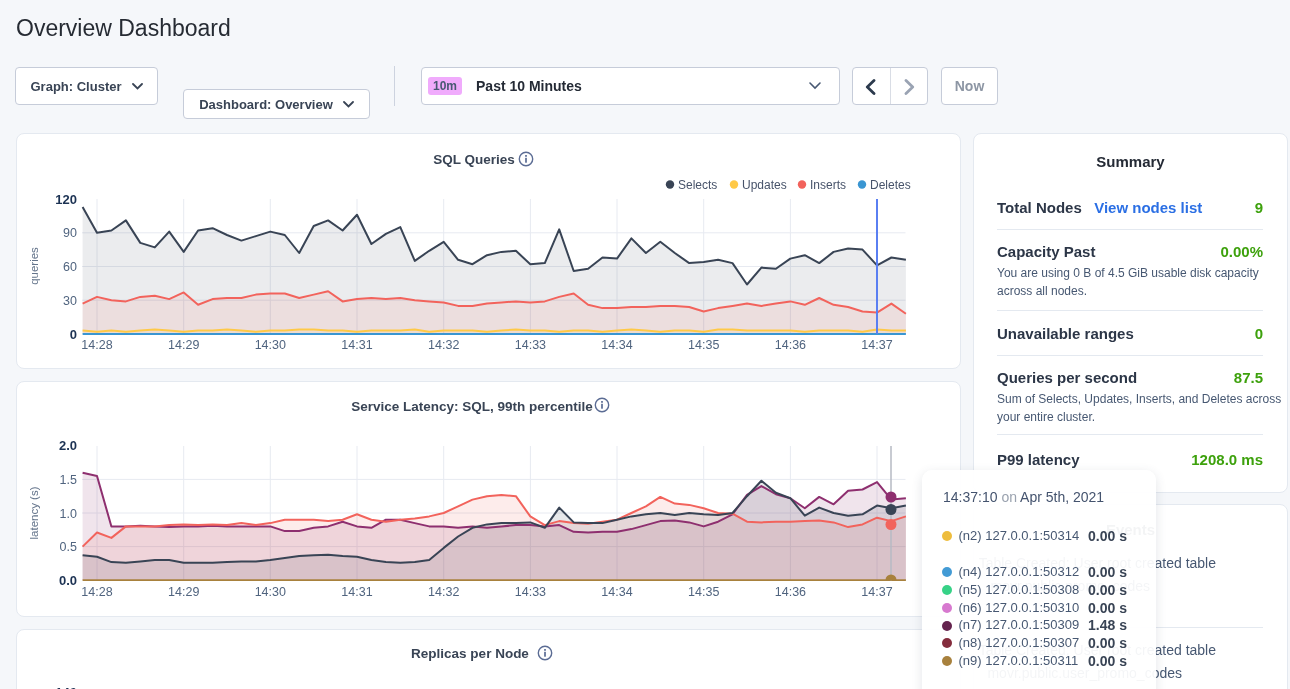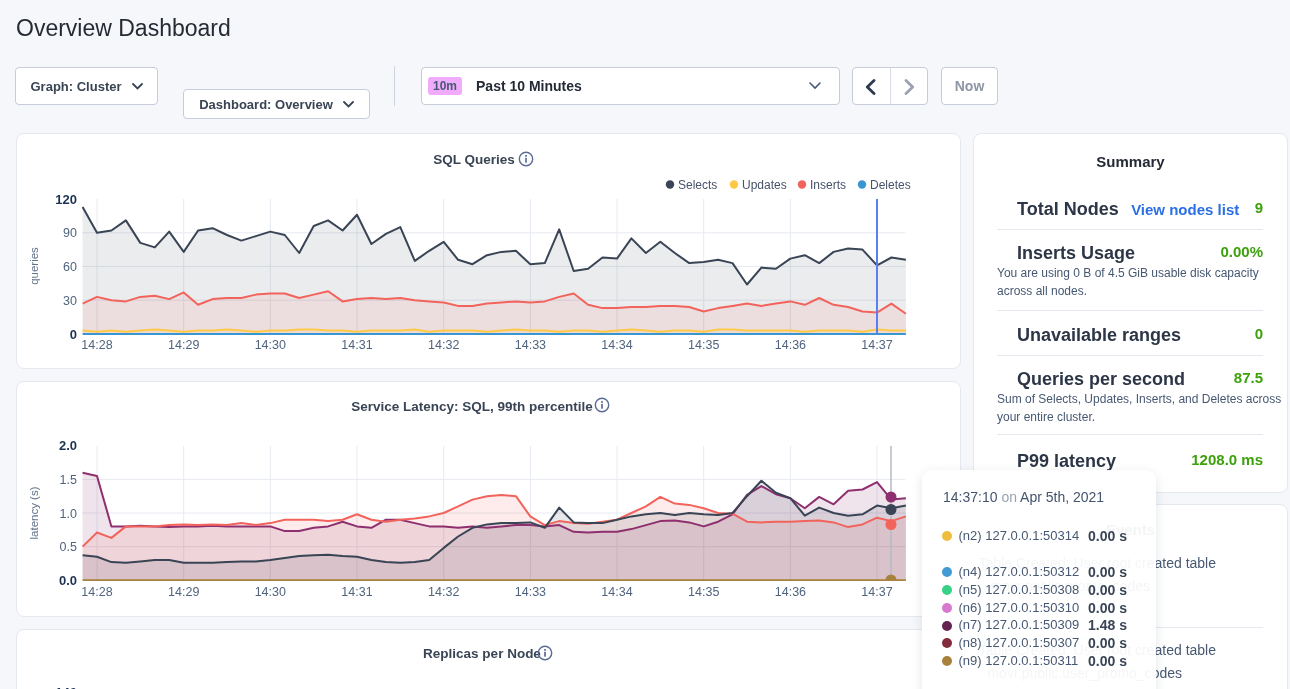--- a/index.html
+++ b/index.html
@@ -8,21 +8,21 @@
 .card{position:absolute;background:#fff;border:1px solid #e4e9f0;border-radius:8px;box-sizing:border-box;}
 .ctl{position:absolute;background:#fff;border:1px solid #c6ccd9;border-radius:4px;box-sizing:border-box;
  display:flex;align-items:center;justify-content:center;color:#394455;font-weight:bold;font-size:13px;}
 svg text.axb{font:bold 13px "Liberation Sans",sans-serif;fill:#1c3253;}
 svg text.axn{font:12.5px "Liberation Sans",sans-serif;fill:#50647f;}
 svg text.axt{font:12.5px "Liberation Sans",sans-serif;fill:#50647f;}
 svg text.axr{font:11.5px "Liberation Sans",sans-serif;fill:#64748b;}
 svg text.leg{font:12px "Liberation Sans",sans-serif;fill:#47536a;}
 .ctitle{position:absolute;text-align:center;font-size:13.5px;font-weight:bold;color:#394455;}
 .srow{position:absolute;left:997px;width:266px;}
-.slab{font-size:18px;font-weight:bold;color:#2c3647;margin-left:20px;}
+.slab{font-size:15px;font-weight:bold;color:#2c3647;}
 .sval{position:absolute;right:0;top:0;font-size:15px;font-weight:bold;color:#3da10c;}
 .ssub{position:absolute;left:997px;width:290px;font-size:12px;color:#475872;line-height:18px;white-space:nowrap;}
 .sdiv{position:absolute;left:997px;width:266px;border-top:1px solid #e4e9f0;}
 .etxt{position:absolute;font-size:14px;color:#475872;white-space:nowrap;}
 .trow{position:absolute;left:0;width:234px;height:18px;}
 .tdot{position:absolute;left:19.5px;top:4.2px;width:10px;height:10px;border-radius:50%;}
 .tlab{position:absolute;left:36.5px;top:0;font-size:13px;color:#475872;line-height:18px;}
 .tval{position:absolute;left:166px;top:0;font-size:14px;font-weight:bold;color:#394455;line-height:18px;}
 </style></head>
 <body>
@@ -157,37 +157,37 @@
 <text x="427.7" y="215" text-anchor="middle" class="axt">14:32</text>
 <text x="514.4" y="215" text-anchor="middle" class="axt">14:33</text>
 <text x="601.0" y="215" text-anchor="middle" class="axt">14:34</text>
 <text x="687.7" y="215" text-anchor="middle" class="axt">14:35</text>
 <text x="774.4" y="215" text-anchor="middle" class="axt">14:36</text>
 <text x="861.0" y="215" text-anchor="middle" class="axt">14:37</text>
 <text x="22" y="132" text-anchor="middle" class="axr" transform="rotate(-90 22 132)">latency (s)</text>
 </svg>
 
 <div class="card" style="left:16px;top:629px;width:945px;height:200px;"></div>
-<div class="ctitle" style="left:28px;top:646px;width:908px;">Replicas per Node</div>
+<div class="ctitle" style="left:16px;top:646px;width:908px;">Replicas per Node</div>
 <svg class="abs" style="left:537px;top:645px;" width="16" height="16" viewBox="0 0 16 16">
     <circle cx="8" cy="8" r="6.7" fill="none" stroke="#5b6c94" stroke-width="1.4"></circle>
     <rect x="7.15" y="6.8" width="1.7" height="4.9" fill="#5b6c94"></rect>
     <rect x="7.15" y="4.0" width="1.7" height="1.8" fill="#5b6c94"></rect>
   </svg>
 <svg class="abs" style="left:16px;top:629px;" width="945" height="60" viewBox="0 0 945 60">
 <text x="61" y="68" text-anchor="end" class="axb">140</text>
 </svg>
 
 <div class="card" style="left:973px;top:133px;width:315px;height:360px;"></div>
 <div class="abs" style="left:973px;top:153px;width:315px;text-align:center;font-size:15px;font-weight:bold;color:#242a35;">Summary</div>
 <div class="srow" style="top:199px;"><span class="slab">Total Nodes</span>
  <span style="color:#2b6fe4;font-weight:bold;font-size:15px;margin-left:8px;">View nodes list</span>
  <span class="sval">9</span></div>
 <div class="sdiv" style="top:229px;"></div>
-<div class="srow" style="top:243px;"><span class="slab">Inserts Usage</span><span class="sval">0.00%</span></div>
+<div class="srow" style="top:243px;"><span class="slab">Capacity Past</span><span class="sval">0.00%</span></div>
 <div class="ssub" style="top:264px;">You are using 0 B of 4.5 GiB usable disk capacity<br>across all nodes.</div>
 <div class="sdiv" style="top:310px;"></div>
 <div class="srow" style="top:325px;"><span class="slab">Unavailable ranges</span><span class="sval">0</span></div>
 <div class="sdiv" style="top:355px;"></div>
 <div class="srow" style="top:369px;"><span class="slab">Queries per second</span><span class="sval">87.5</span></div>
 <div class="ssub" style="top:390px;">Sum of Selects, Updates, Inserts, and Deletes across<br>your entire cluster.</div>
 <div class="sdiv" style="top:434px;"></div>
 <div class="srow" style="top:451px;"><span class="slab">P99 latency</span><span class="sval" style="font-size:15px;">1208.0 ms</span></div>
 
 <div class="card" style="left:973px;top:504px;width:315px;height:260px;"></div>

